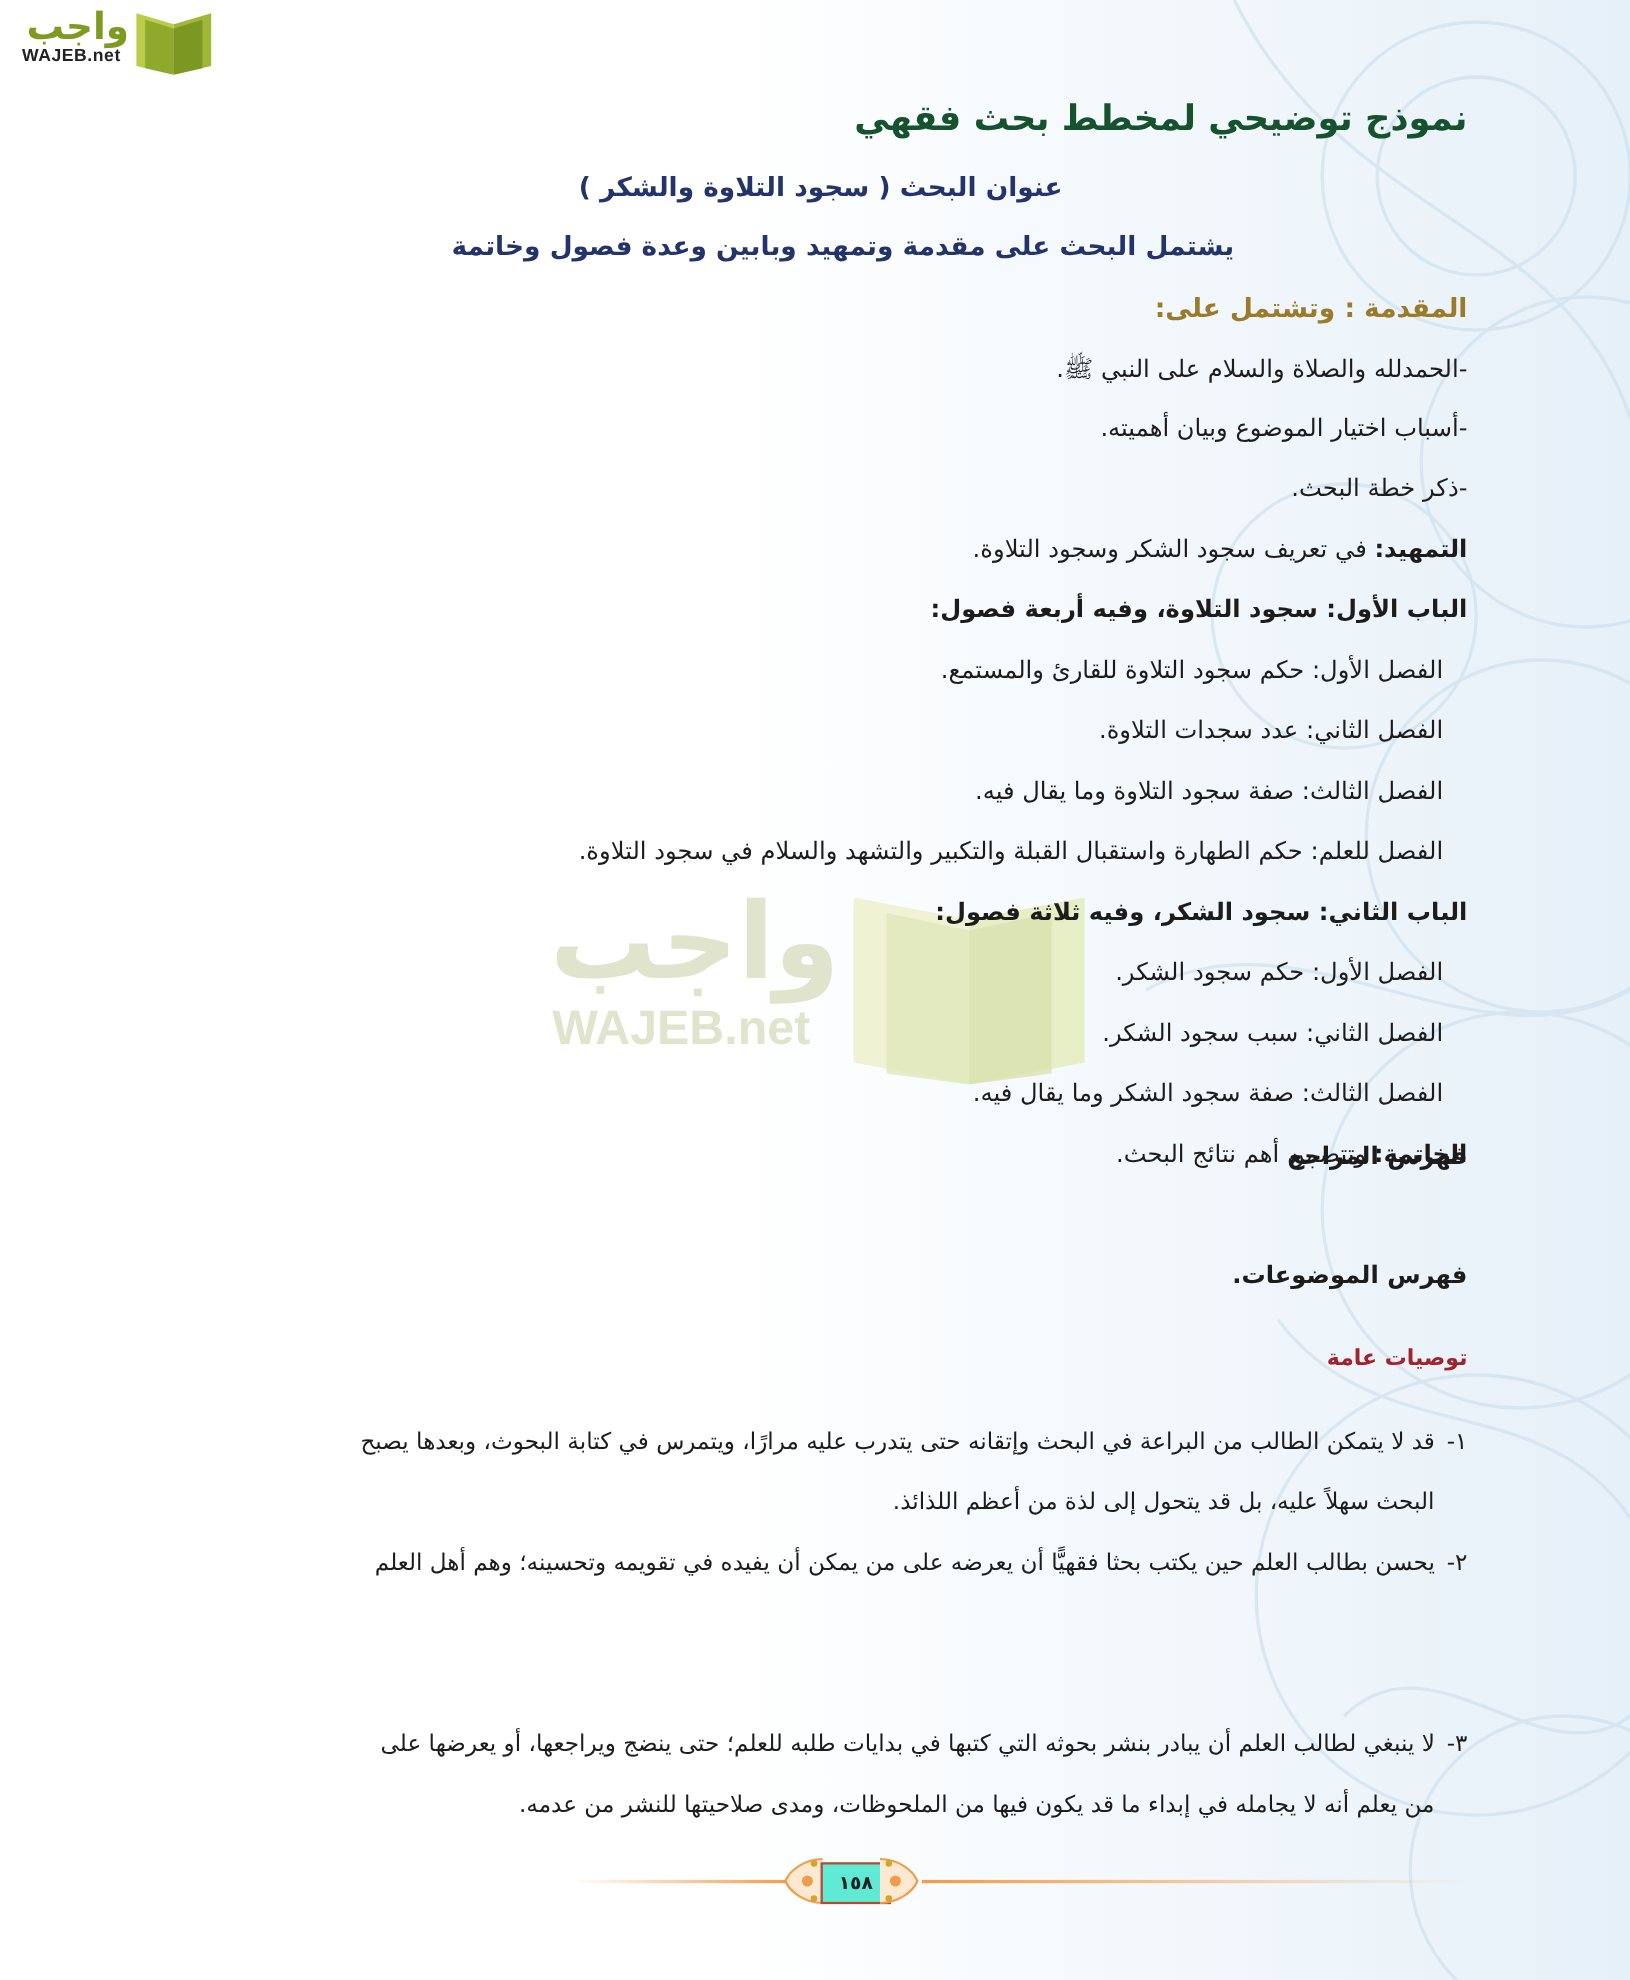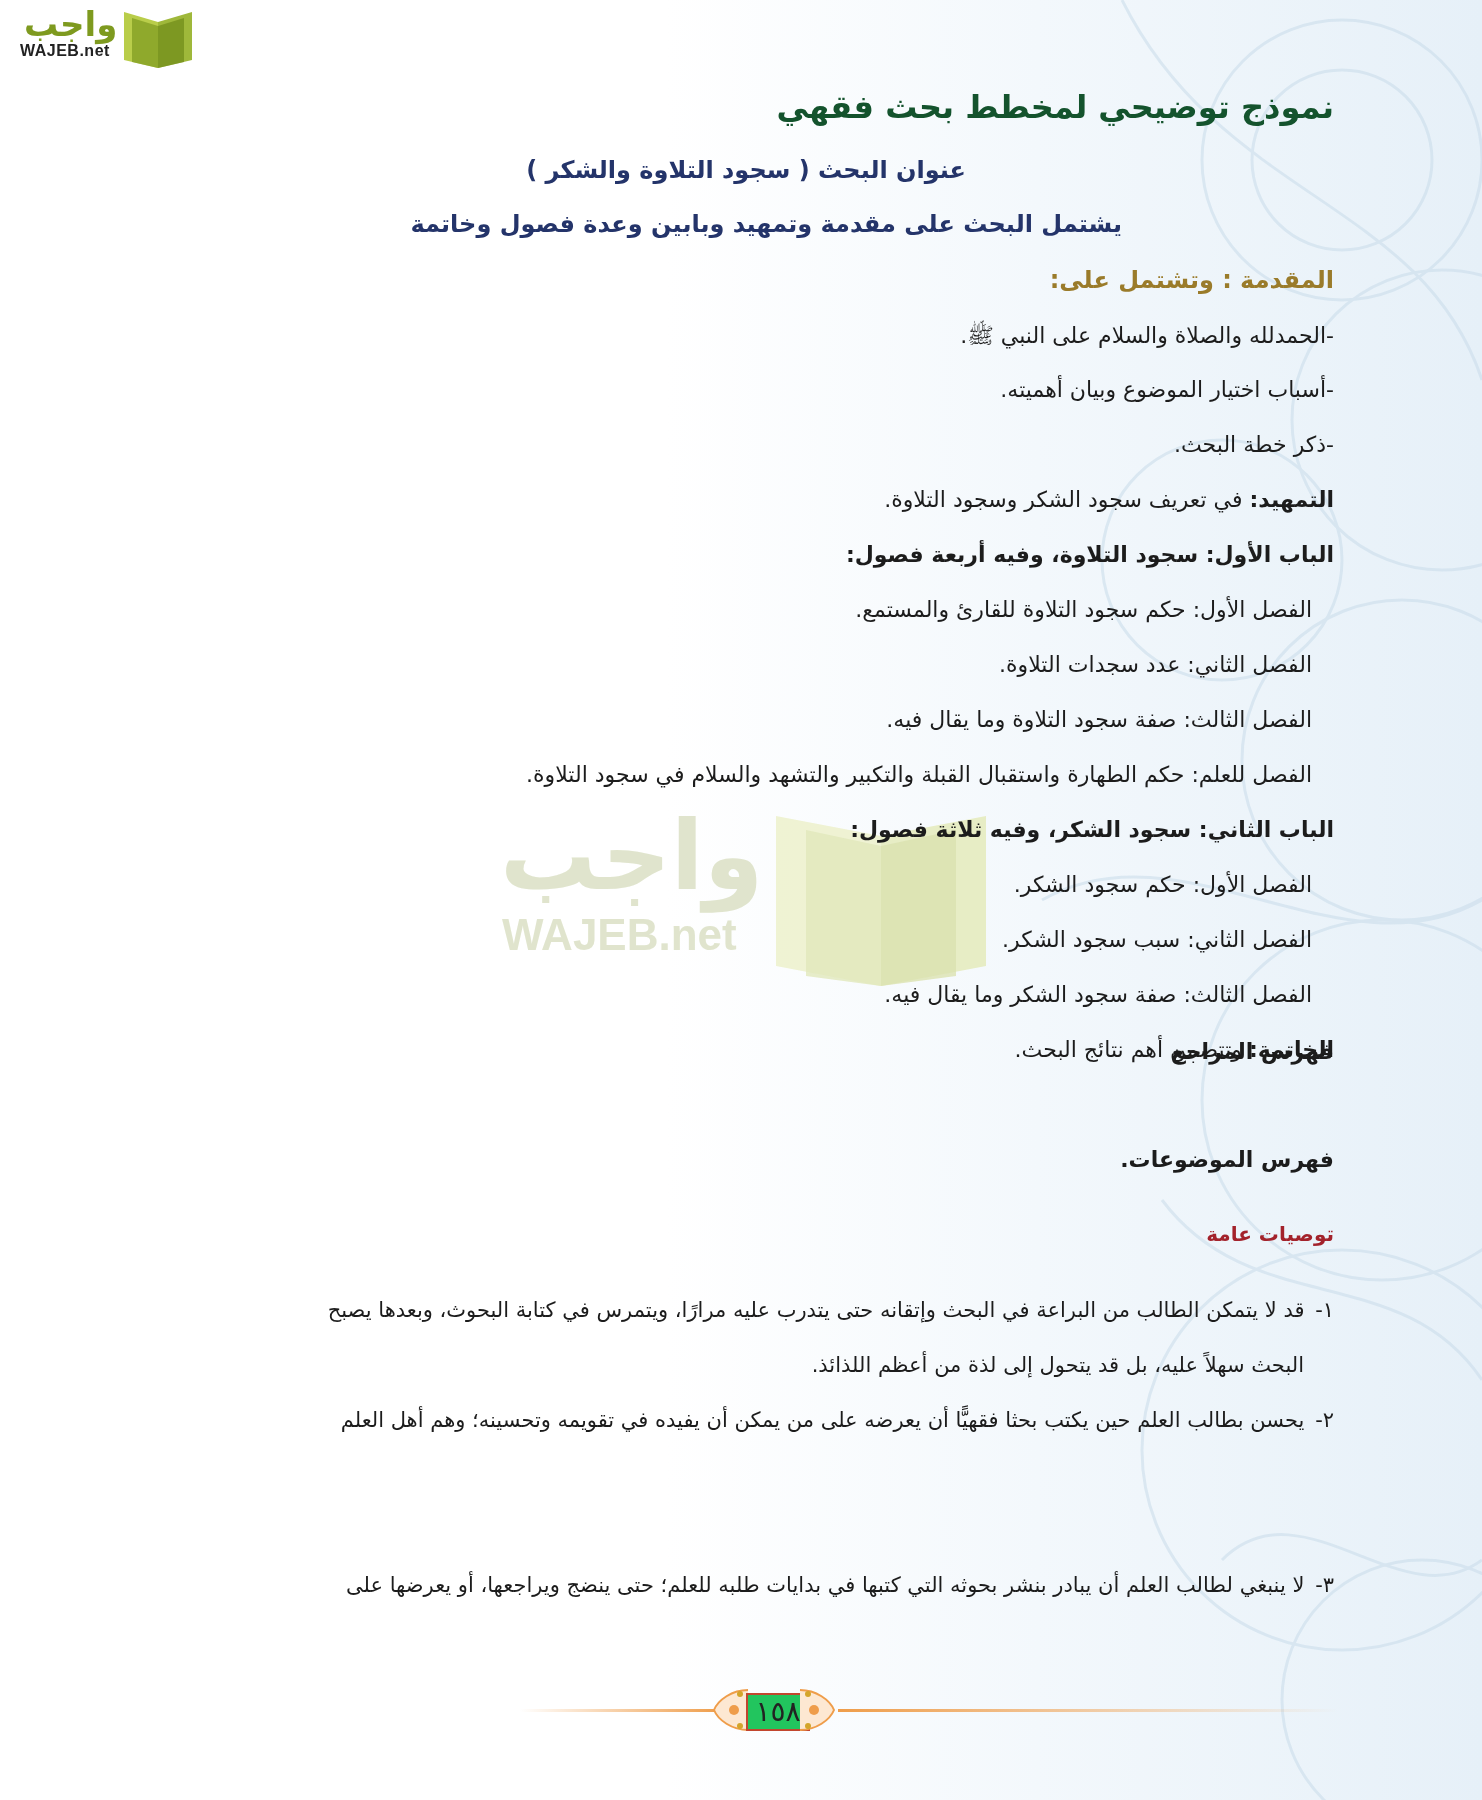--- a/index.html
+++ b/index.html
@@ -35,21 +35,21 @@
   .para { right:148px; width:1120px; white-space:normal; font-size:21px; line-height:55px; text-align:justify; text-align-last:right; }
   .para .num { margin-left:4px; }
   .para .cont { display:block; padding-right:30px; }
 
   .footer { position:absolute; left:0; top:1680px; width:1482px; height:60px; }
   .footer .rule-l { position:absolute; left:520px; top:29px; width:200px; height:3px; background:linear-gradient(90deg, rgba(240,170,90,0), #ef9d4a); }
   .footer .rule-r { position:absolute; left:838px; top:29px; width:500px; height:3px; background:linear-gradient(90deg, #ef9d4a, rgba(240,170,90,0)); }
   .footer .orn-l, .footer .orn-r { position:absolute; top:6px; width:36px; height:48px; }
   .footer .orn-l { left:712px; }
   .footer .orn-r { left:800px; }
-  .footer .pg { position:absolute; left:746px; top:13px; width:60px; height:34px; background:#22c55e; border:2px solid #c2462e; text-align:center; font-size:28px; font-weight:normal; line-height:34px; color:#222; }
+  .footer .pg { position:absolute; left:746px; top:13px; width:60px; height:34px; background:#5eead4; border:2px solid #c2462e; text-align:center; font-size:17px; font-weight:bold; line-height:34px; color:#222; }
 </style>
 </head>
 <body>
 
 <svg class="ornament" viewBox="0 0 560 1800" preserveAspectRatio="none">
   <g fill="none" stroke="#c9dcea" stroke-width="3">
     <circle cx="420" cy="160" r="140"></circle>
       <circle cx="420" cy="160" r="90"></circle>
     <circle cx="520" cy="420" r="150"></circle>
       <circle cx="300" cy="560" r="120"></circle>
@@ -116,20 +116,21 @@
 
 <div class="rtl para" style="top:1283px">
   <span class="num">١-</span> <span>قد لا يتمكن الطالب من البراعة في البحث وإتقانه حتى يتدرب عليه مرارًا، ويتمرس في كتابة البحوث، وبعدها يصبح</span>
   <span class="cont">البحث سهلاً عليه، بل قد يتحول إلى لذة من أعظم اللذائذ.</span>
 </div>
 <div class="rtl para" style="top:1393px">
   <span class="num">٢-</span> <span>يحسن بطالب العلم حين يكتب بحثا فقهيًّا أن يعرضه على من يمكن أن يفيده في تقويمه وتحسينه؛ وهم أهل العلم</span>
 </div>
 <div class="rtl para" style="top:1558px">
   <span class="num">٣-</span> <span>لا ينبغي لطالب العلم أن يبادر بنشر بحوثه التي كتبها في بدايات طلبه للعلم؛ حتى ينضج ويراجعها، أو يعرضها على</span>
+  <span class="cont">من يعلم أنه لا يجامله في إبداء ما قد يكون فيها من الملحوظات، ومدى صلاحيتها للنشر من عدمه.</span>
 </div>
 
 <div class="footer">
   <div class="rule-l"></div>
   <svg class="orn-l" viewBox="0 0 36 48">
     <path d="M36 4 C20 4 6 14 2 24 C6 34 20 44 36 44" fill="#fde8d2" stroke="#ef9d4a" stroke-width="2"></path>
     <circle cx="22" cy="24" r="5" fill="#ef9d4a"></circle>
       <circle cx="28" cy="8" r="3" fill="#d4a52a"></circle>
       <circle cx="28" cy="40" r="3" fill="#d4a52a"></circle>
   </svg>

